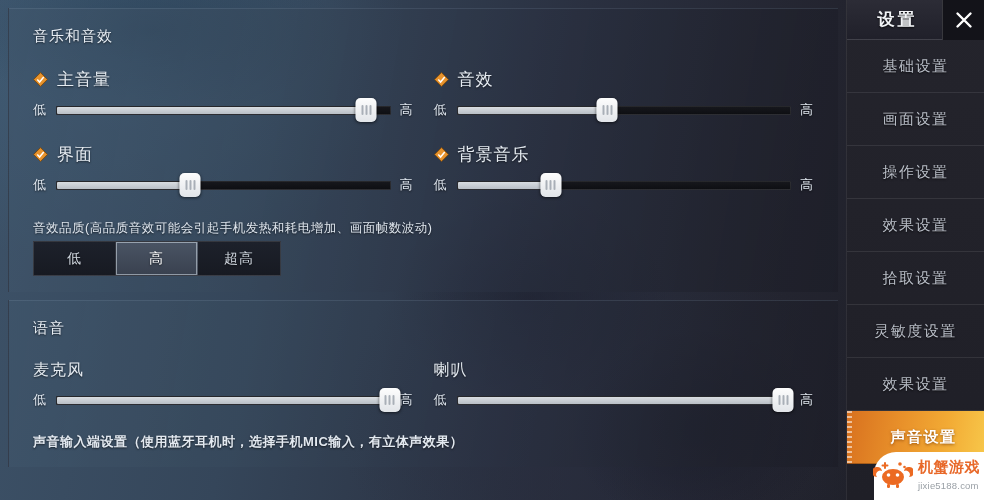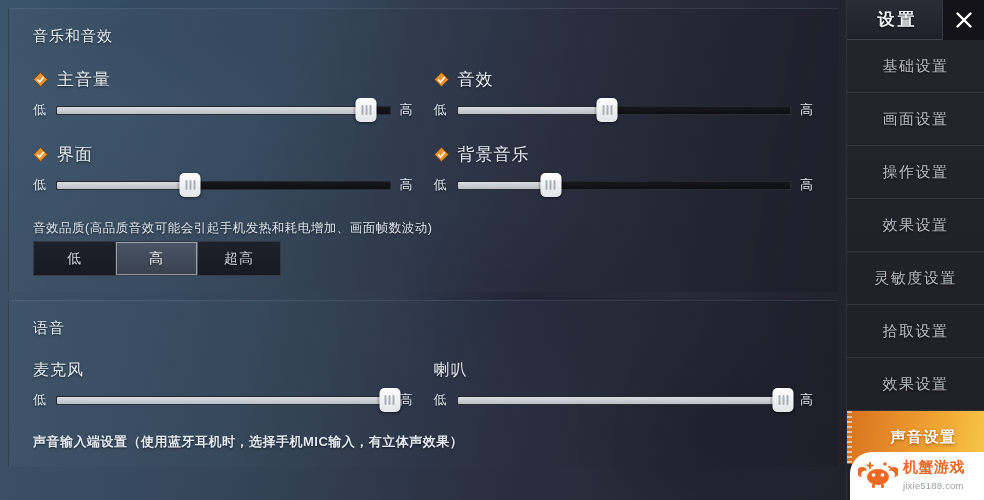--- a/index.html
+++ b/index.html
@@ -260,28 +260,29 @@
     left: 0; top: 0; bottom: 0;
     width: 5px;
     background: repeating-linear-gradient(180deg,
         rgba(255,255,255,0.55) 0 2px, rgba(255,255,255,0) 2px 5px);
   }
 
   
   .watermark {
     position: absolute;
     right: 0; bottom: 0;
-    width: 134px; height: 48px;
+    width: 110px; height: 48px;
     background: #ffffff;
     border-top-left-radius: 22px;
     display: flex;
     align-items: center;
     gap: 5px;
     padding: 3px 4px 3px 8px;
     z-index: 5;
+    justify-content: flex-end;
   }
   .wm-text { line-height: 1.05; }
   .wm-name {
     font-size: 15px;
     font-weight: bold;
     color: #e8692a;
     letter-spacing: 0.5px;
     white-space: nowrap;
   }
   .wm-url {
@@ -463,22 +464,22 @@
         <path d="M3.5 3.5 L16.5 16.5 M16.5 3.5 L3.5 16.5" stroke="#ffffff" stroke-width="2.4" stroke-linecap="round" fill="none"></path>
       </svg>
     </div>
   </div>
 
   <div class="menu">
     <div class="menu-item">基础设置</div>
     <div class="menu-item">画面设置</div>
     <div class="menu-item">操作设置</div>
     <div class="menu-item">效果设置</div>
+    <div class="menu-item">拾取设置</div>
     <div class="menu-item">灵敏度设置</div>
-    <div class="menu-item">拾取设置</div>
     <div class="menu-item">效果设置</div>
     <div class="menu-item active">声音设置</div>
   </div>
 </div>
 
 <div class="watermark">
   <span>
     <svg width="40" height="32" viewBox="0 0 40 32">
       <ellipse cx="20" cy="19" rx="11" ry="8" fill="#ec6a22"></ellipse>
       <circle cx="15.5" cy="17" r="1.8" fill="#fff"></circle>

